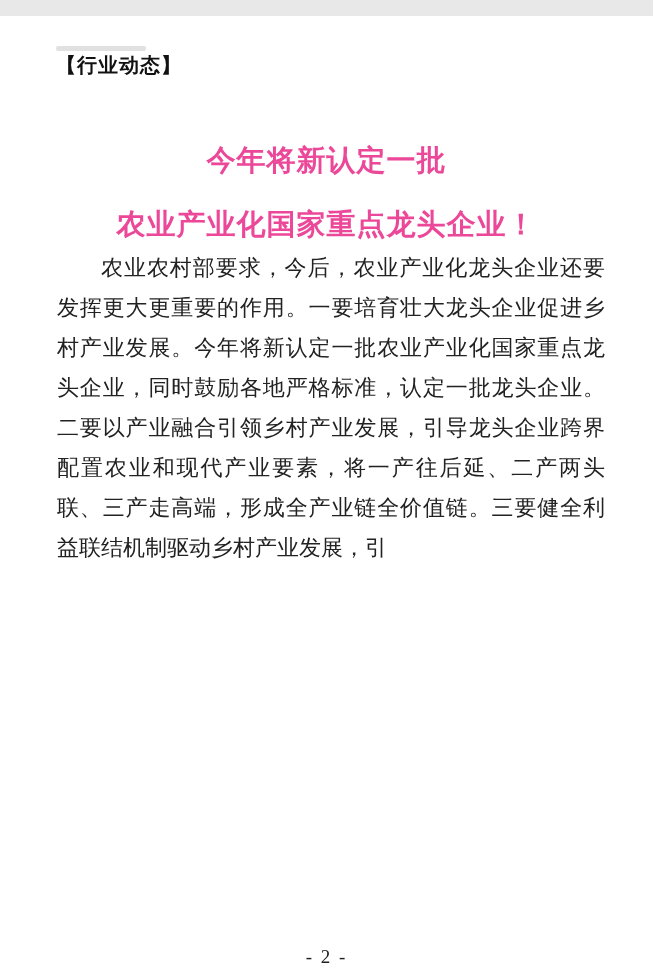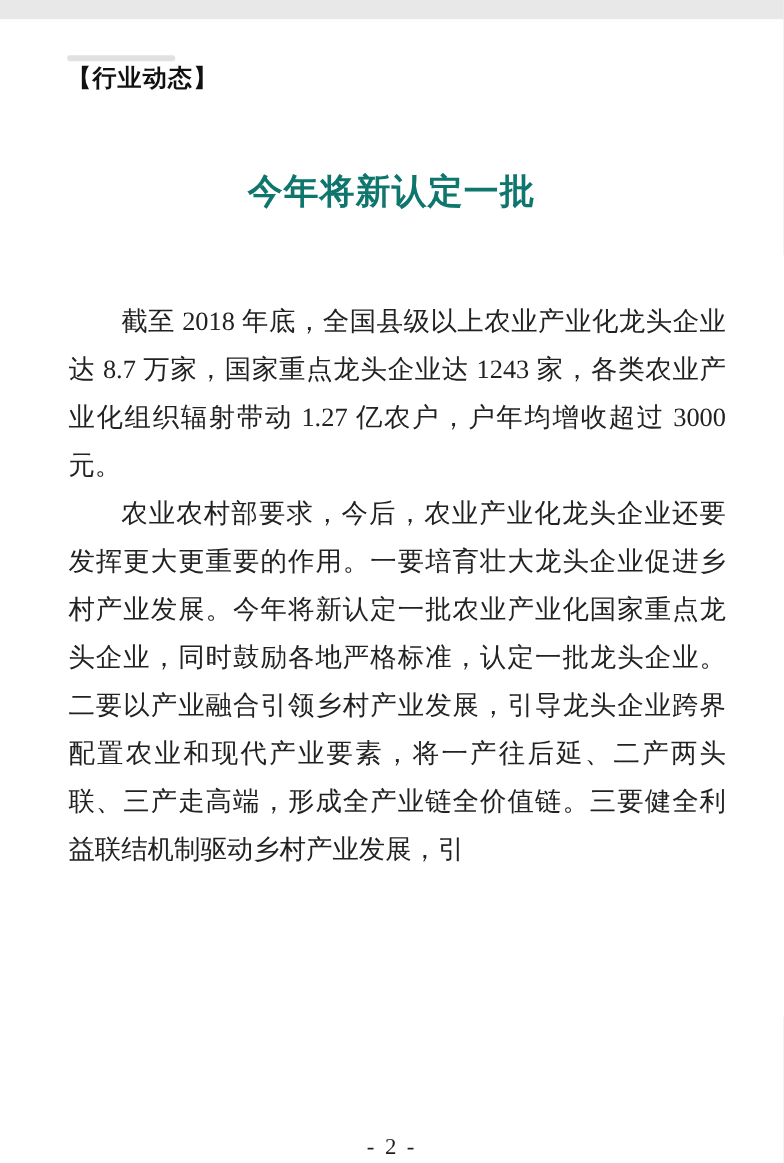--- a/index.html
+++ b/index.html
@@ -41,21 +41,21 @@
   .title {
     position: absolute;
     top: 112px;
     left: 0;
     width: 100%;
     margin: 0;
     text-align: center;
     font-weight: 700;
     font-size: 29px;
     line-height: 64px;
-    color: #0f766e;
+    color: #ec4899;
     letter-spacing: 1px;
   }
   .title .title-line {
     display: block;
   }
   .article-body {
     position: absolute;
     left: 57px;
     top: 232px;
     width: 548px;
@@ -83,22 +83,22 @@
 <body>
 
 <div class="page">
 
   <div class="scan-artifact"></div>
 
   <div class="section-label">【行业动态】</div>
 
   <h1 class="title">
     <span class="title-line">今年将新认定一批</span>
+    <span class="title-line">农业产业化国家重点龙头企业！</span>
   </h1>
 
   <div class="article-body">
-    <p>截至 2018 年底，全国县级以上农业产业化龙头企业达 8.7 万家，国家重点龙头企业达 1243 家，各类农业产业化组织辐射带动 1.27 亿农户，户年均增收超过 3000 元。</p>
     <p>农业农村部要求，今后，农业产业化龙头企业还要发挥更大更重要的作用。一要培育壮大龙头企业促进乡村产业发展。今年将新认定一批农业产业化国家重点龙头企业，同时鼓励各地严格标准，认定一批龙头企业。二要以产业融合引领乡村产业发展，引导龙头企业跨界配置农业和现代产业要素，将一产往后延、二产两头联、三产走高端，形成全产业链全价值链。三要健全利益联结机制驱动乡村产业发展，引</p>
   </div>
 
   <div class="page-number">- 2 -</div>
 
 </div>
 
 </body></html>

